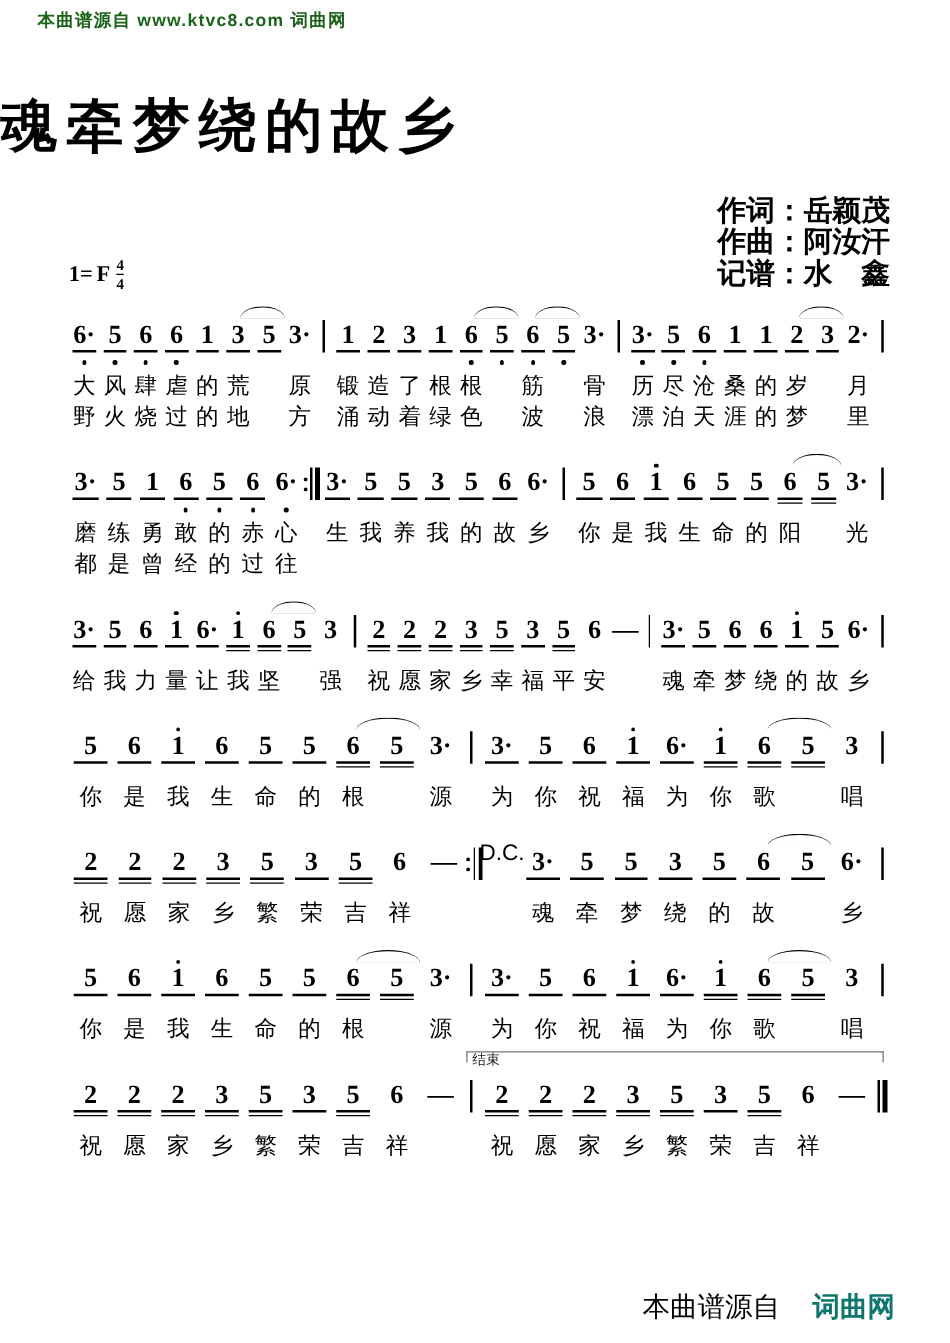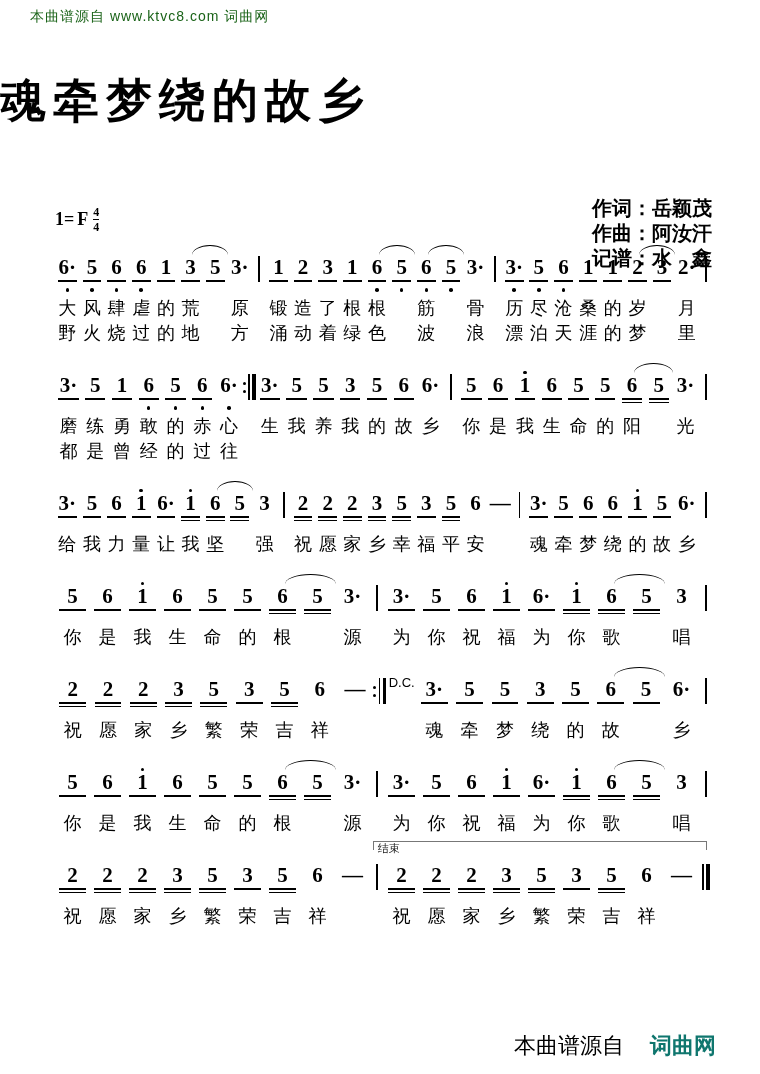--- a/index.html
+++ b/index.html
@@ -1,46 +1,46 @@
 <!DOCTYPE html>
 <html><head>
 <meta charset="utf-8">
 <style>
   html,body{margin:0;padding:0;}
   body{width:760px;height:1074px;position:relative;background:#ffffff;
        font-family:"Liberation Sans",sans-serif;color:#000;overflow:hidden;}
 
-  .hdr{position:absolute;top:8px;left:30px;font-size:14px;font-weight:normal;letter-spacing:1px;}
+  .hdr{position:absolute;top:8px;left:30px;font-size:14px;font-weight:bold;letter-spacing:1px;}
 
   .ttl{position:absolute;top:70px;left:0;width:100%;
        font-family:"Liberation Serif",serif;font-weight:900;font-size:46px;letter-spacing:7px;}
 
-  .credits{position:absolute;top:156px;right:48px;font-size:20px;line-height:25px;
-           font-weight:bold;text-align:left;margin-top:40px;}
+  .credits{position:absolute;top:156px;right:48px;font-size:23px;line-height:25px;
+           font-weight:bold;text-align:left;}
 
   .key{position:absolute;top:206px;left:55px;font-family:"Liberation Serif",serif;
        font-weight:bold;font-size:18px;display:flex;align-items:center;}
   .frac{display:inline-flex;flex-direction:column;align-items:center;font-size:12px;
         line-height:1;margin-left:5px;}
   .frac .den{border-top:1.6px solid #000;margin-top:1px;padding-top:1px;}
 
   .score{position:absolute;top:248px;left:55px;width:658px;}
   .sys{display:flex;align-items:flex-start;margin-bottom:21px;position:relative;}
   .cell{flex:1 1 0;display:flex;flex-direction:column;align-items:center;min-width:0;}
   .cell.w-bar{flex:0 0 14px;}
   .cell.w-dc{flex:0 0 30px;}
   .n{position:relative;display:flex;flex-direction:column;align-items:center;width:100%;}
   .top{height:8px;display:flex;align-items:flex-end;justify-content:center;}
   .dg{font-family:"Liberation Serif",serif;font-weight:bold;font-size:21px;line-height:22px;white-space:nowrap;}
   .odot{width:3.5px;height:3.5px;border-radius:50%;background:#000;}
   .ul{width:76%;min-height:8px;display:flex;flex-direction:column;align-items:center;}
   .ln{width:100%;height:1.6px;background:#000;margin-top:2px;}
   .bot{height:7px;display:flex;align-items:flex-start;justify-content:center;padding-top:2px;}
   .l1,.l2{height:25px;font-size:18px;display:flex;align-items:center;justify-content:center;white-space:nowrap;}
-  .dcl{font-size:13px;}
+  .dcl{font-size:18px;}
 
   .slur{position:absolute;top:-3px;left:58%;width:145%;height:9px;
         border-top:1.7px solid #000;border-radius:50% 50% 0 0/100% 100% 0 0;pointer-events:none;z-index:2;}
 
   .barwrap{margin-top:8px;height:26px;display:flex;align-items:center;gap:2.5px;}
   .bl{width:1.6px;height:26px;background:#000;}
   .bl.thick{width:3.6px;}
   .dotcol{display:flex;flex-direction:column;justify-content:center;gap:5px;height:26px;}
   .dotcol .odot{width:3px;height:3px;}
 

